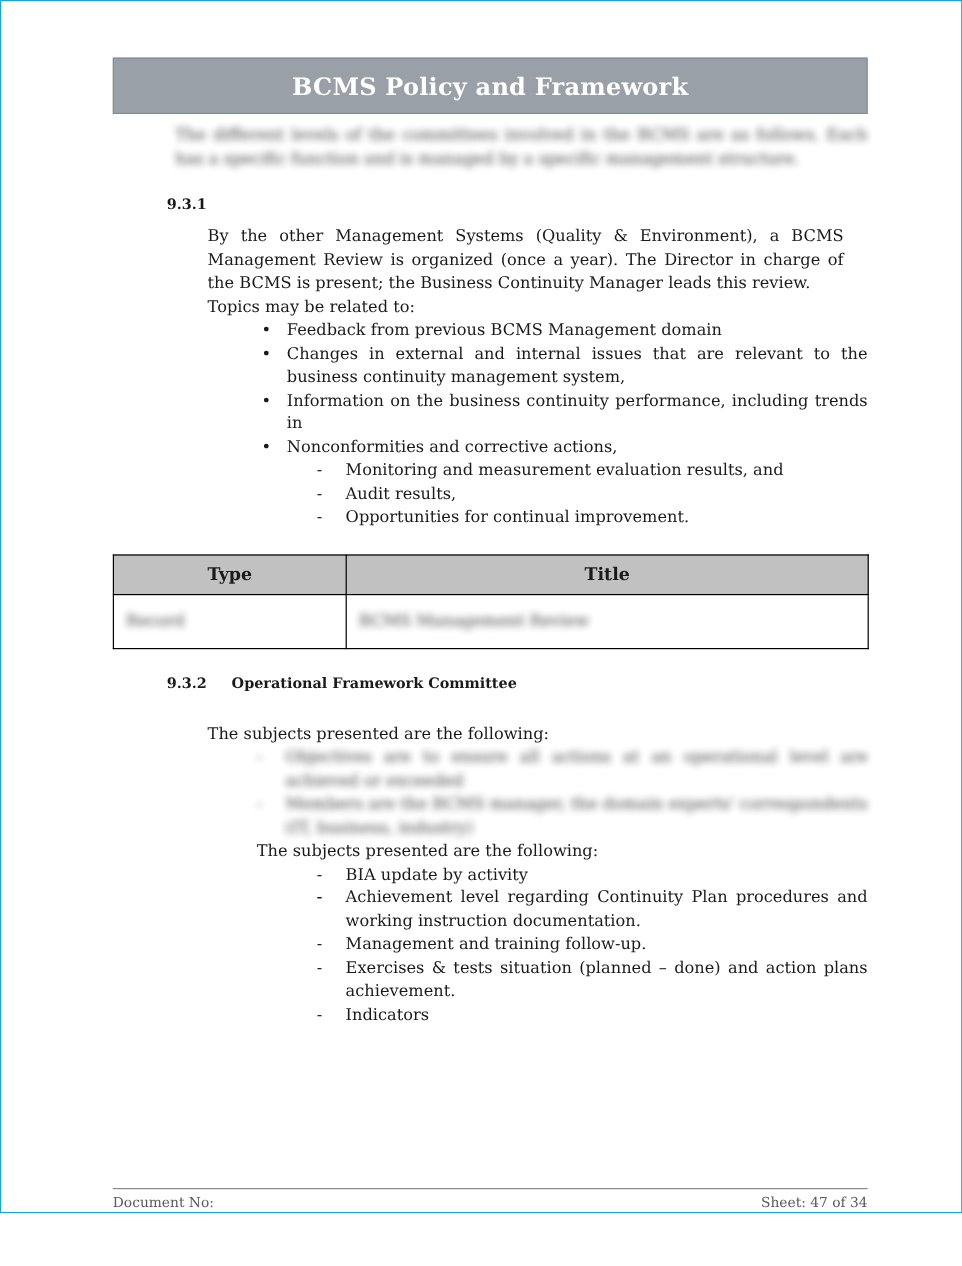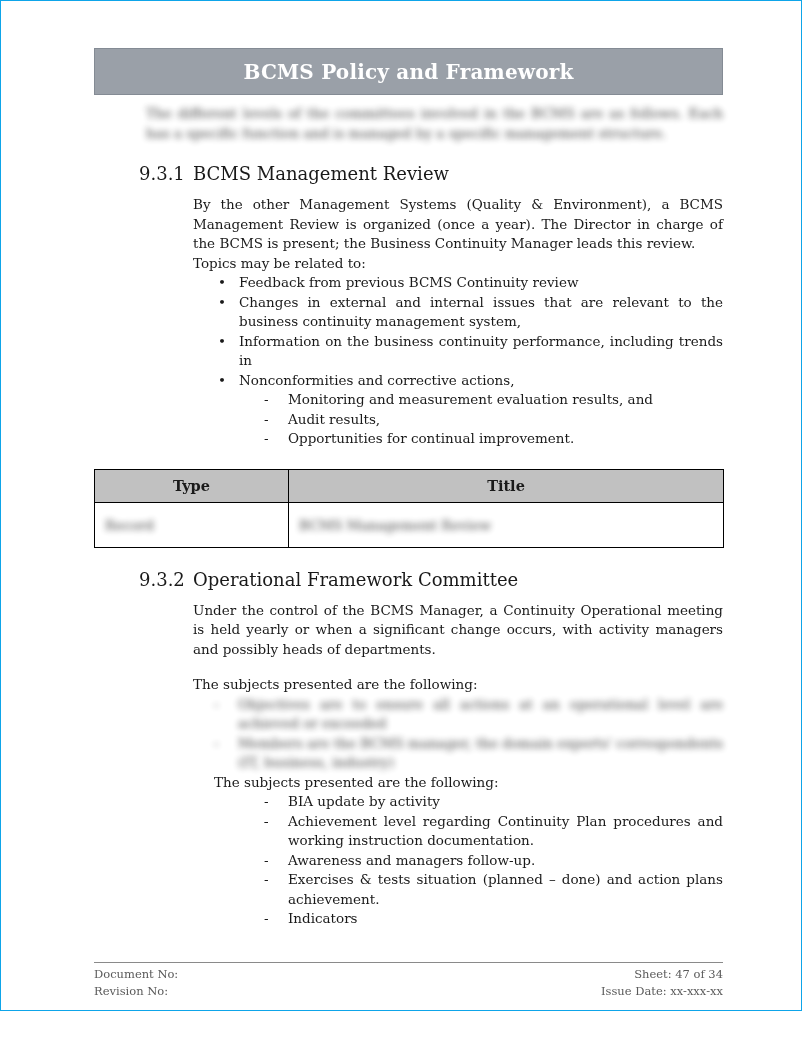--- a/index.html
+++ b/index.html
@@ -28,25 +28,25 @@
     border:1px solid var(--banner-border);
     display:flex;align-items:center;justify-content:center;
   }
   .banner-title{
     color:#ffffff;font-size:20px;font-weight:bold;letter-spacing:.2px;
   }
 
   
   .h1{margin-top:24px;display:flex;font-size:15px;font-weight:bold;}
   .h1 .num{width:50px;flex:0 0 50px;}
-  .h2{margin-top:20px;display:flex;font-size:18px;font-weight:normal;}
+  .h2{margin-top:20px;display:flex;font-size:12px;font-weight:bold;}
   .h2 .num{margin-left:45px;width:54px;flex:0 0 54px;}
 
   
-  .body-ind{margin-left:99px;width:530px;}
+  .body-ind{margin-left:79px;width:530px;}
   .p{font-size:13.5px;line-height:19.5px;text-align:justify;}
   .p-plain{font-size:13.5px;line-height:19.5px;}
 
   
   .redact{filter:blur(3px);opacity:.85;}
   .intro-redact{
     margin-top:9px;margin-left:52px;width:577px;
     font-size:13.5px;line-height:19.5px;text-align:justify;
   }
 
@@ -76,21 +76,21 @@
     height:45px;background:#fff;font-size:13.5px;
     padding:0 10px;vertical-align:middle;text-align:left;
   }
   .col-type{width:194px;}
   .col-title{width:435px;}
 
   .gap16{height:16px;}
 
   
   .footer{
-    position:absolute;left:93px;top:961px;width:629px;
+    position:absolute;left:93px;top:989px;width:629px;
     border-top:1px solid #8a8a8a;
     padding-top:3px;
     display:flex;justify-content:space-between;
     font-size:11.5px;line-height:17px;color:var(--footer-text);
   }
   .footer .right{text-align:right;}
 </style>
 </head>
 <body>
 
@@ -100,30 +100,29 @@
 
     <div class="banner">
       <div class="banner-title">BCMS Policy and Framework</div>
     </div>
 
 
     <div class="intro-redact redact">The different levels of the committees involved in the BCMS are as follows. Each has a specific function and is managed by a specific management structure.</div>
 
     <div class="h2">
       <span class="num">9.3.1</span>
-      <span>BCMS Management Review</span>
     </div>
 
     <div class="body-ind" style="margin-top:11px;">
       <div class="p">By the other Management Systems (Quality &amp; Environment), a BCMS Management Review is organized (once a year). The Director in charge of the BCMS is present; the Business Continuity Manager leads this review.</div>
       <div class="p-plain">Topics may be related to:</div>
     </div>
 
     <div>
-      <div class="li b1"><span class="mk">•</span><span>Feedback from previous BCMS Continuity review</span></div>
+      <div class="li b1"><span class="mk">•</span><span>Feedback from previous BCMS Management domain</span></div>
       <div class="li b1"><span class="mk">•</span><span>Changes in external and internal issues that are relevant to the business continuity management system,</span></div>
       <div class="li b1"><span class="mk">•</span><span>Information on the business continuity performance, including trends in</span></div>
       <div class="li b1"><span class="mk">•</span><span>Nonconformities and corrective actions,</span></div>
     </div>
 
     <div>
       <div class="li d1"><span class="mk">-</span><span>Monitoring and measurement evaluation results, and</span></div>
       <div class="li d1"><span class="mk">-</span><span>Audit results,</span></div>
       <div class="li d1"><span class="mk">-</span><span>Opportunities for continual improvement.</span></div>
     </div>
@@ -144,37 +143,36 @@
       </tr>
     </tbody>
       </table>
 
     <div class="h2" style="margin-top:21px;">
       <span class="num">9.3.2</span>
       <span>Operational Framework Committee</span>
     </div>
 
     <div class="body-ind" style="margin-top:11px;">
-      <div class="p">Under the control of the BCMS Manager, a Continuity Operational meeting is held yearly or when a significant change occurs, with activity managers and possibly heads of departments.</div>
       <div class="gap16"></div>
       <div class="p-plain">The subjects presented are the following:</div>
     </div>
 
     <div>
       <div class="li b2 redact"><span class="mk">-</span><span>Objectives are to ensure all actions at an operational level are achieved or exceeded</span></div>
       <div class="li b2 redact"><span class="mk">-</span><span>Members are the BCMS manager, the domain experts' correspondents (IT, business, industry)</span></div>
     </div>
 
     <div class="p-plain subjects2">The subjects presented are the following:</div>
 
     <div>
       <div class="li d1"><span class="mk">-</span><span>BIA update by activity</span></div>
       <div class="li d1"><span class="mk">-</span></div>
       <div class="li d1"><span class="mk">-</span><span>Achievement level regarding Continuity Plan procedures and working instruction documentation.</span></div>
-      <div class="li d1"><span class="mk">-</span><span>Awareness and managers follow-up.</span></div>
+      <div class="li d1"><span class="mk">-</span><span>Management and training follow-up.</span></div>
       <div class="li d1"><span class="mk">-</span><span>Exercises &amp; tests situation (planned – done) and action plans achievement.</span></div>
       <div class="li d1"><span class="mk">-</span><span>Indicators</span></div>
     </div>
 
   </div>
 
   <div class="footer">
     <div class="left">
       <div>Document No:</div>
       <div>Revision No:</div>

